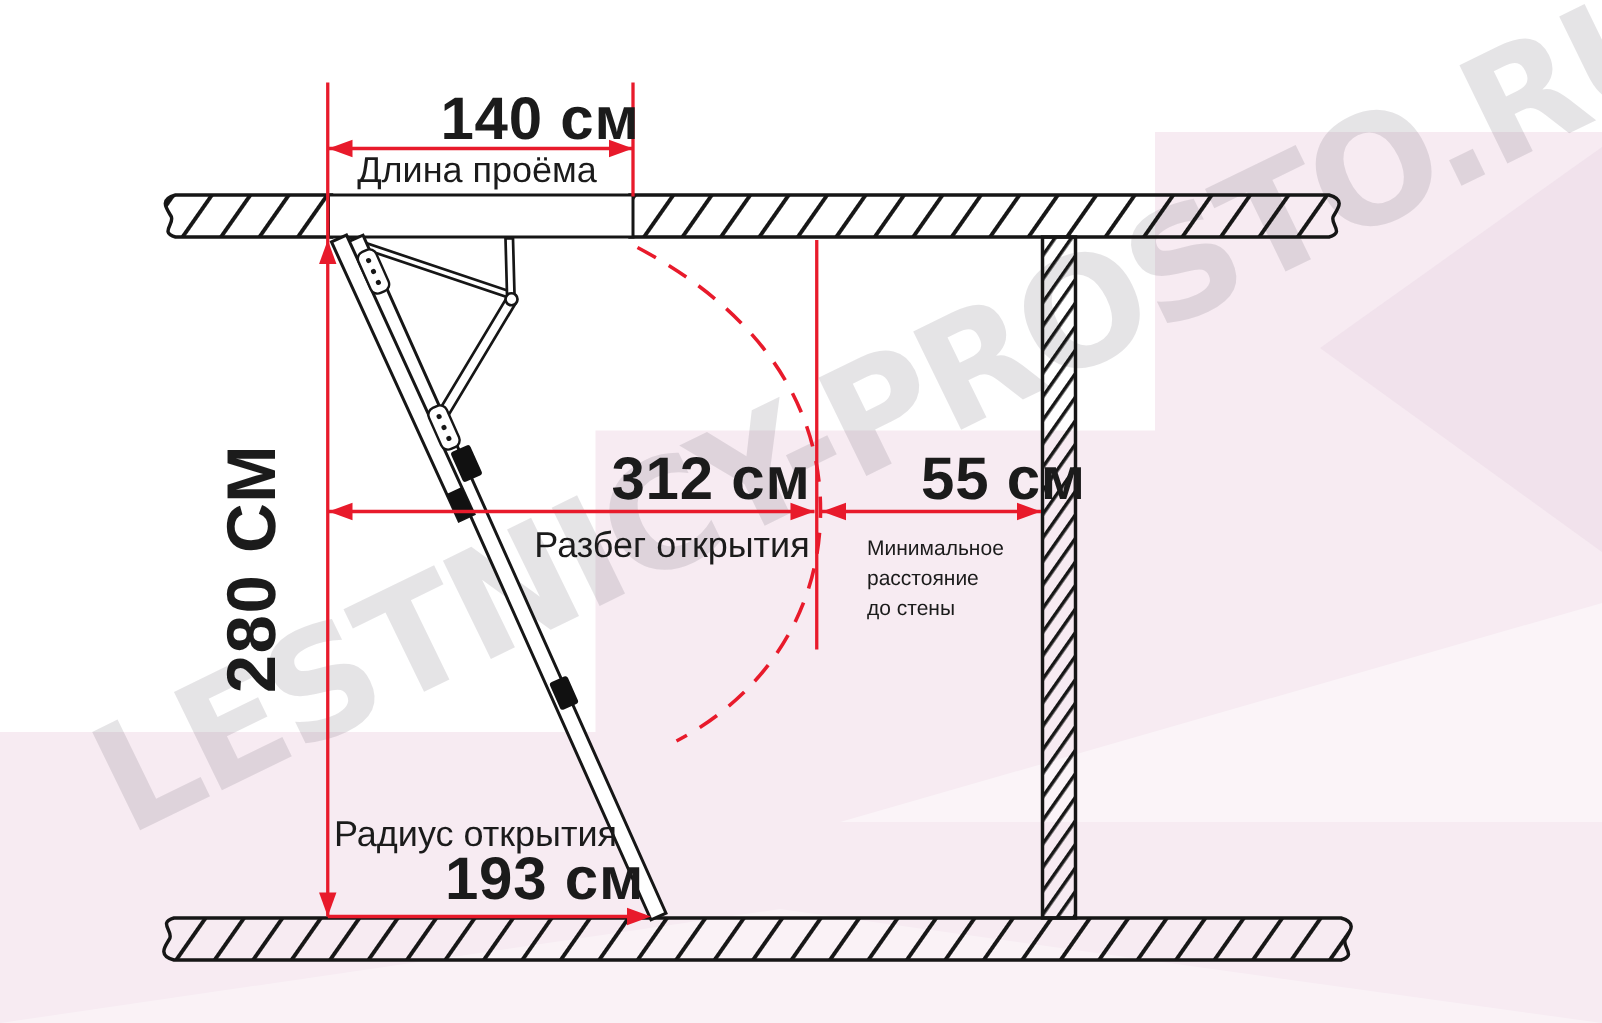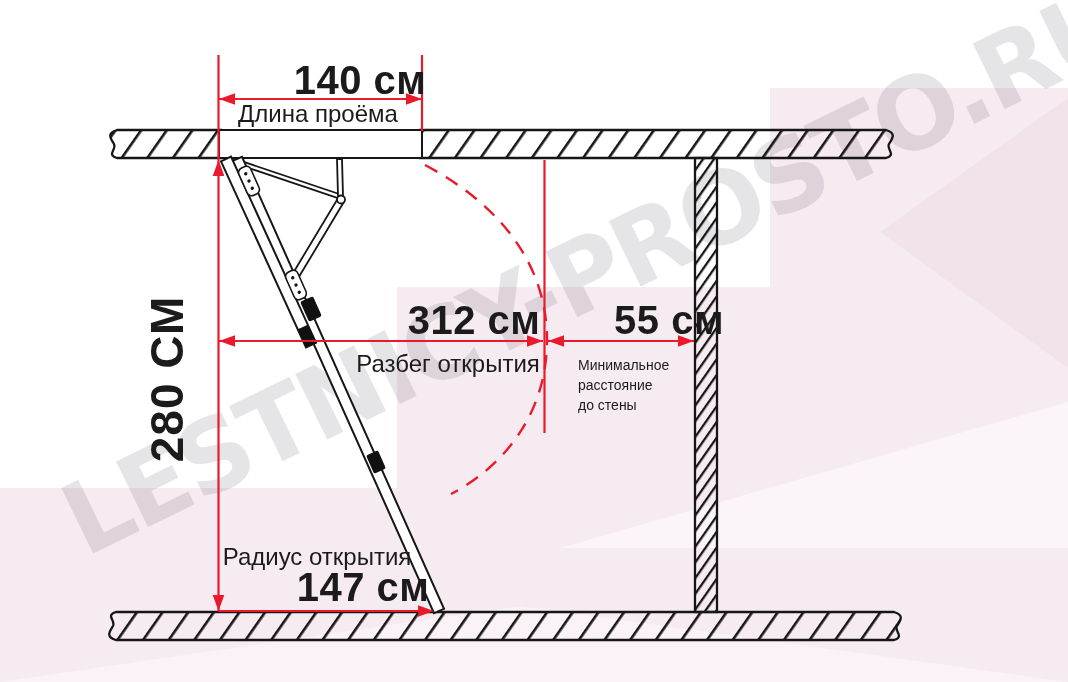--- a/index.html
+++ b/index.html
@@ -139,15 +139,15 @@
   <div class="lbl r17" style="left:448px;top:364px">Разбег открытия</div>
 
   <div class="lbl b31" style="left:621px;top:320px">55 см</div>
   <div class="wall-label" style="left:578px;top:355px">
     <div>Минимальное</div>
     <div>расстояние</div>
     <div>до стены</div>
   </div>
 
   <div class="lbl r17" style="left:317px;top:557px">Радиус открытия</div>
-  <div class="lbl b31" style="left:315px;top:587px">147 см</div>
+  <div class="lbl b31" style="left:315px;top:587px">193 см</div>
 
 </div>
 
 </body></html>

